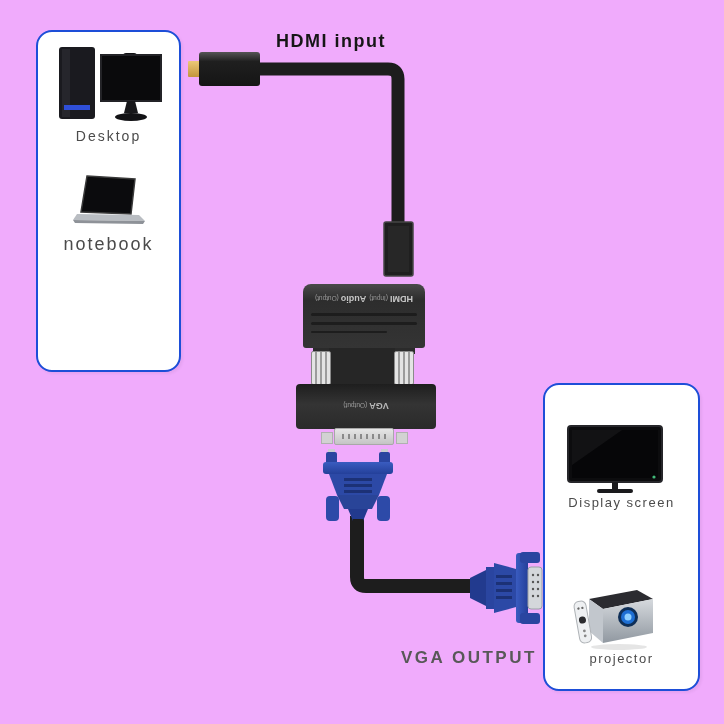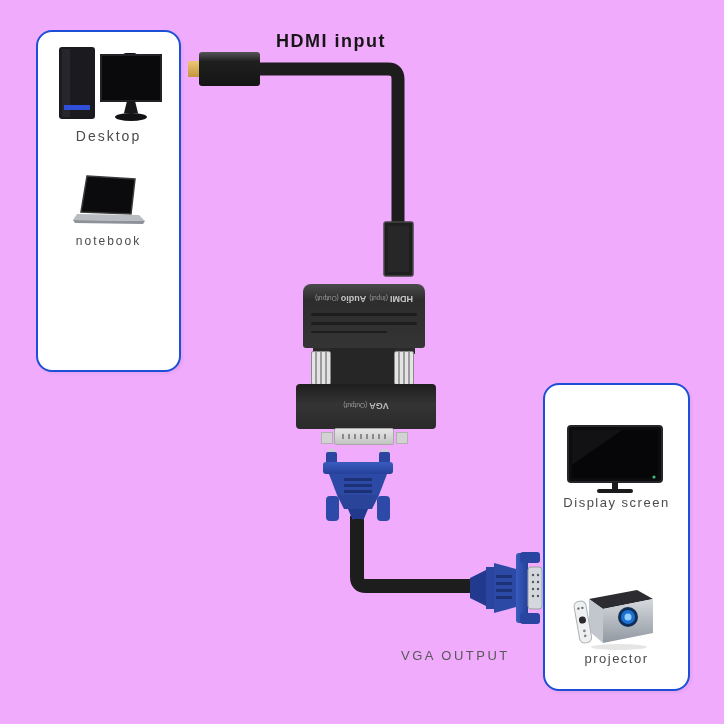--- a/index.html
+++ b/index.html
@@ -8,37 +8,37 @@
     font-family:"Liberation Sans",sans-serif;overflow:hidden;
   }
   .abs{position:absolute;}
 
   
   .hdmi-title{
     left:276px;top:31px;font-size:18px;font-weight:bold;color:#161616;
     letter-spacing:1.5px;white-space:nowrap;
   }
   .vga-title{
-    left:401px;top:648px;font-size:13px;color:#585858;
-    letter-spacing:2.5px;white-space:nowrap;
+    left:401px;top:648px;font-size:17px;color:#585858;
+    letter-spacing:2.5px;white-space:nowrap;font-weight:bold;
   }
 
   
   .device-box{
     background:#fff;border:2px solid #1d4ed8;border-radius:16px;
     box-shadow:2px 2px 3px rgba(0,0,0,0.05);
   }
   .box-left{left:36px;top:30px;width:141px;height:338px;}
-  .box-right{left:543px;top:383px;width:143px;height:304px;}
+  .box-right{left:543px;top:383px;width:143px;height:304px;padding-left:10px;}
   .device-label{
     position:absolute;left:0;width:100%;text-align:center;
     color:#4b4b4b;letter-spacing:2px;white-space:nowrap;
   }
   .lbl-desktop{top:96px;font-size:14px;}
-  .lbl-notebook{top:202px;font-size:12px;}
+  .lbl-notebook{top:202px;font-size:18px;}
   .lbl-display{top:110px;font-size:13px;letter-spacing:1.5px;}
   .lbl-projector{top:266px;font-size:13px;letter-spacing:1.5px;text-align:center;}
 
   
   .hdmi-plug{left:188px;top:52px;width:72px;height:34px;}
   .hdmi-plug .tip{
     position:absolute;left:0;top:9px;width:13px;height:16px;border-radius:1px;
     background:linear-gradient(180deg,#ecc877,#c2953c);
   }
   .hdmi-plug .body{

